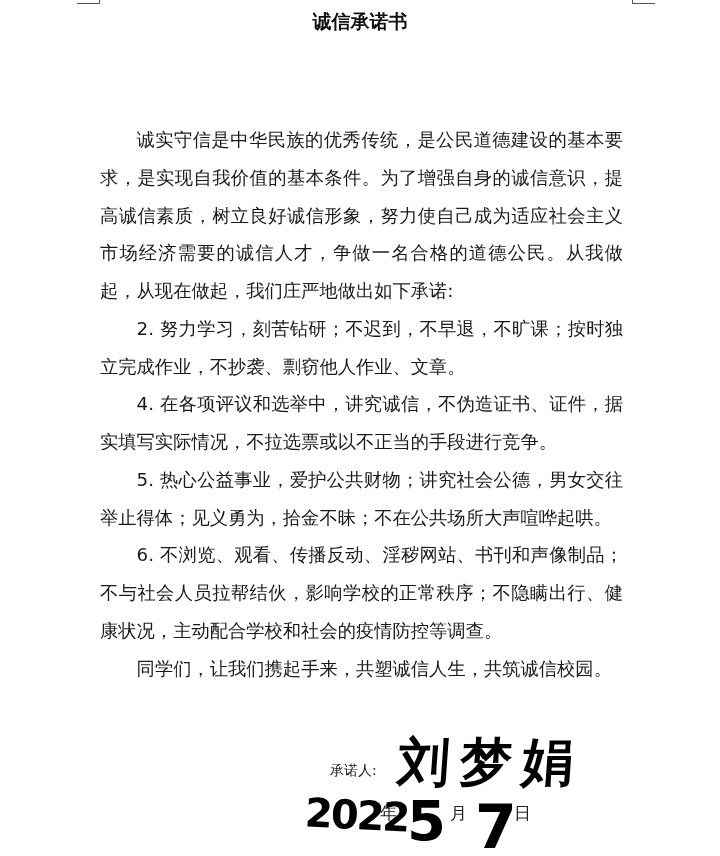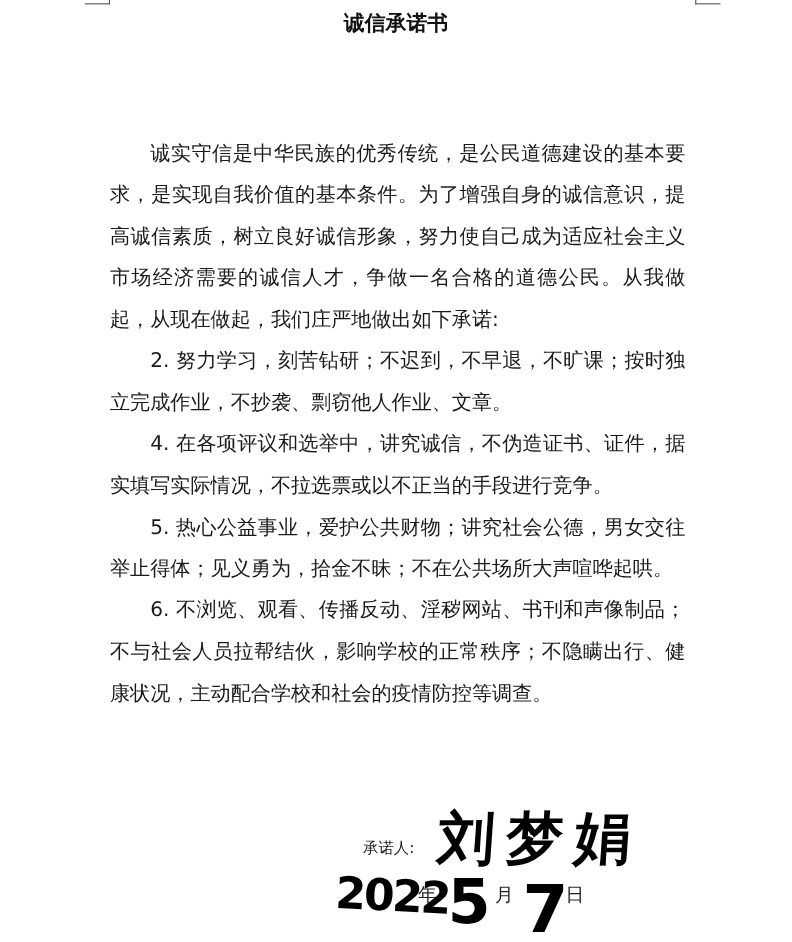--- a/index.html
+++ b/index.html
@@ -120,20 +120,21 @@
 <div class="corner right"></div>
 
 <div class="title">诚信承诺书</div>
 
 <div class="body-text">
   <p>诚实守信是中华民族的优秀传统，是公民道德建设的基本要求，是实现自我价值的基本条件。为了增强自身的诚信意识，提高诚信素质，树立良好诚信形象，努力使自己成为适应社会主义市场经济需要的诚信人才，争做一名合格的道德公民。从我做起，从现在做起，我们庄严地做出如下承诺:</p>
   <p>2. 努力学习，刻苦钻研；不迟到，不早退，不旷课；按时独立完成作业，不抄袭、剽窃他人作业、文章。</p>
   <p>4. 在各项评议和选举中，讲究诚信，不伪造证书、证件，据实填写实际情况，不拉选票或以不正当的手段进行竞争。</p>
   <p>5. 热心公益事业，爱护公共财物；讲究社会公德，男女交往举止得体；见义勇为，拾金不昧；不在公共场所大声喧哗起哄。</p>
   <p>6. 不浏览、观看、传播反动、淫秽网站、书刊和声像制品；不与社会人员拉帮结伙，影响学校的正常秩序；不隐瞒出行、健康状况，主动配合学校和社会的疫情防控等调查。</p>
+  <p>同学们，让我们携起手来，共塑诚信人生，共筑诚信校园。</p>
 </div>
 
 <div class="signature-block">
   <span class="sig-label">承诺人:</span>
   <span class="sig-name">刘梦娟</span>
 
   <span class="hand year">2022</span>
   <span class="date-unit" style="left:380px;">年</span>
   <span class="hand month">5</span>
   <span class="date-unit" style="left:450px;">月</span>

